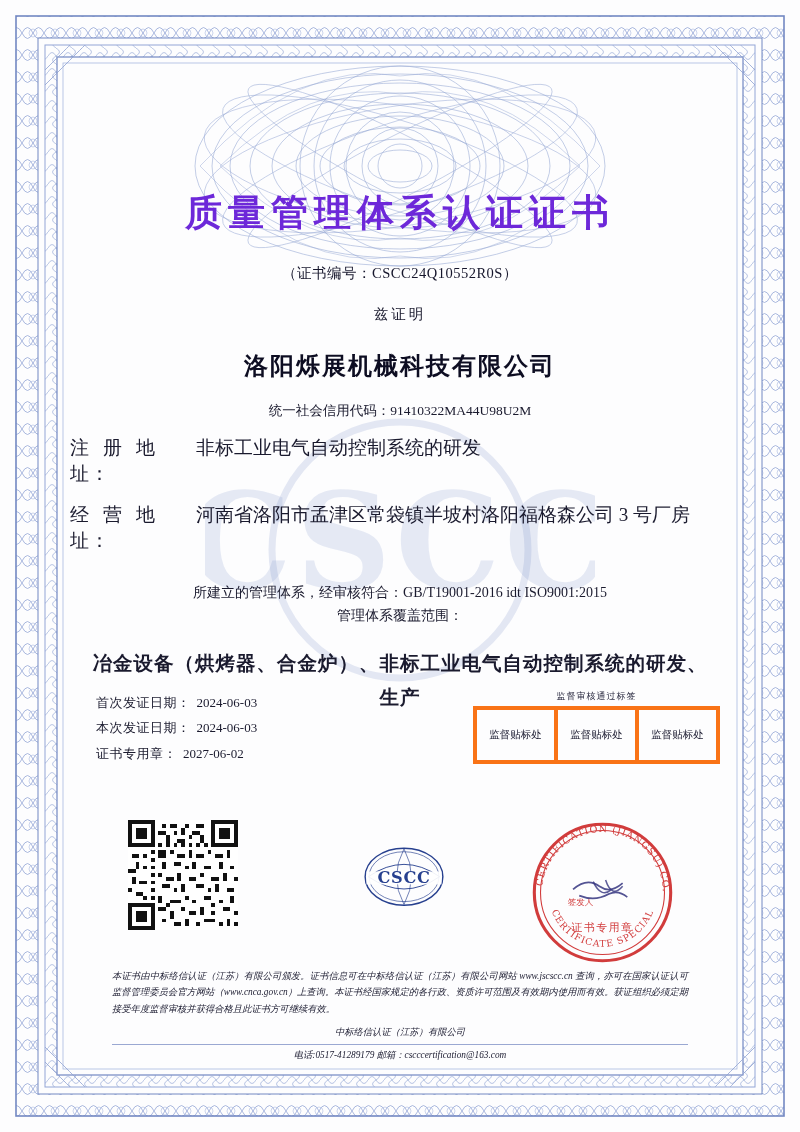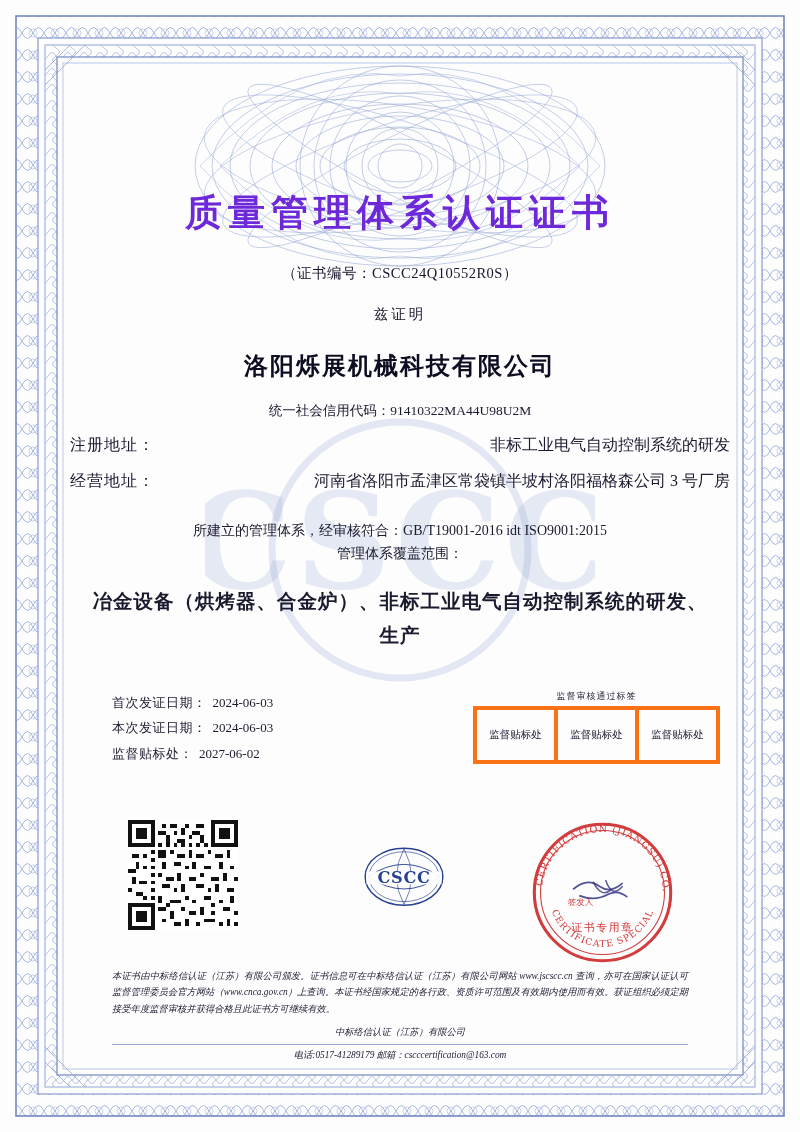--- a/index.html
+++ b/index.html
@@ -64,23 +64,23 @@
     font-weight: 700;
     letter-spacing: 2px;
     color: #0d0d22;
   }
   .credit-code {
     margin-top: 20px;
     font-size: 13.5px;
   }
   .addr-row {
     margin-top: 15px;
-    font-size: 16px;
+    font-size: 19px;
     display: flex;
-    justify-content: space-between;
+    justify-content: flex-start;
     gap: 12px;
   }
   .addr-label {
     text-align: justify;
     width: 86px;
     letter-spacing: 1px;
   }
   .addr-sep { width: 16px; }
   .addr-value { text-align: left; }
 
@@ -106,21 +106,21 @@
   .lower {
     position: absolute;
     left: 0;
     top: 620px;
     width: 660px;
     display: flex;
     justify-content: space-between;
     align-items: flex-start;
   }
   .dates {
-    margin-left: 42px;
+    margin-left: 26px;
     text-align: left;
     font-size: 13px;
     line-height: 1.95;
   }
   .dates .d-label { letter-spacing: 0.5px; }
   .dates .d-value { margin-left: 6px; }
 
   .supervision {
     margin-right: 10px;
     text-align: center;
@@ -327,21 +327,21 @@
 
     <div class="lower">
       <div class="dates">
         <div>
           <span class="d-label">首次发证日期：</span><span class="d-value">2024-06-03</span>
         </div>
         <div>
           <span class="d-label">本次发证日期：</span><span class="d-value">2024-06-03</span>
         </div>
         <div>
-          <span class="d-label">监督贴标处：</span><span class="d-value">2027-06-02</span>
+          <span class="d-label">证书专用章：</span><span class="d-value">2027-06-02</span>
         </div>
       </div>
 
       <div class="supervision">
         <div class="supervision-title">监督审核通过标签</div>
         <table class="sup-table">
           <tbody>
               <tr>
             <td>监督贴标处</td>
             <td>监督贴标处</td>

